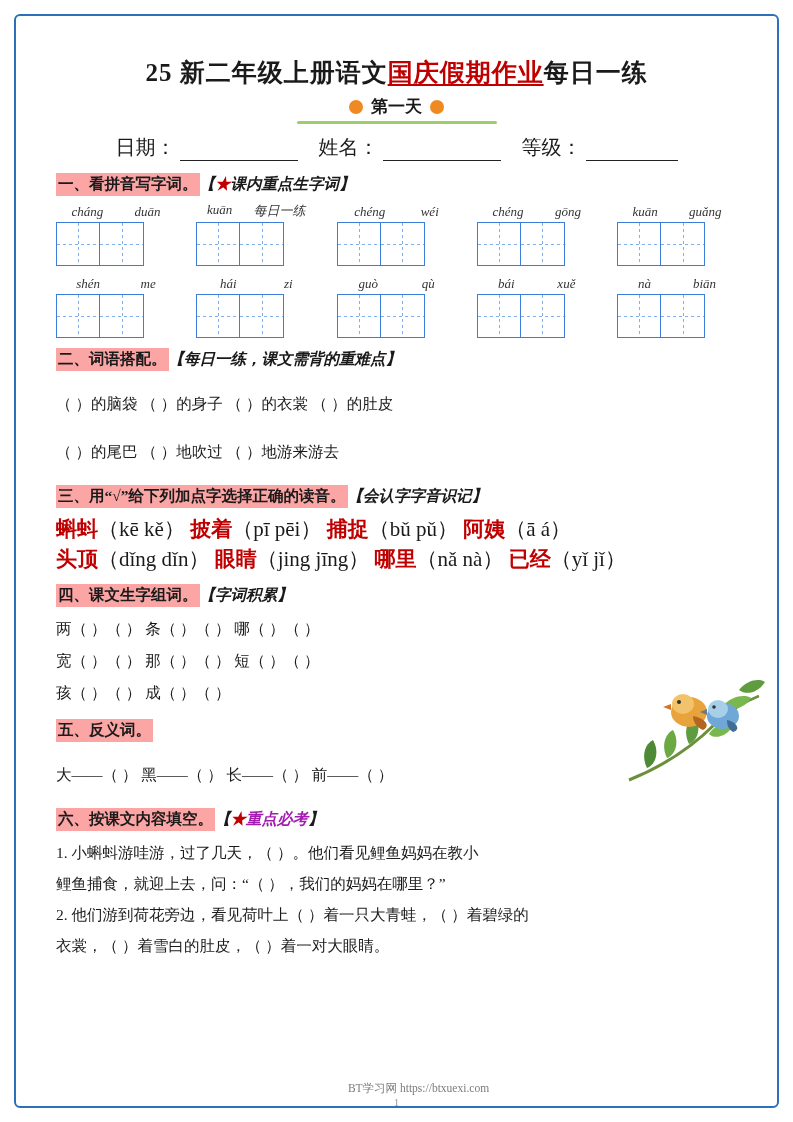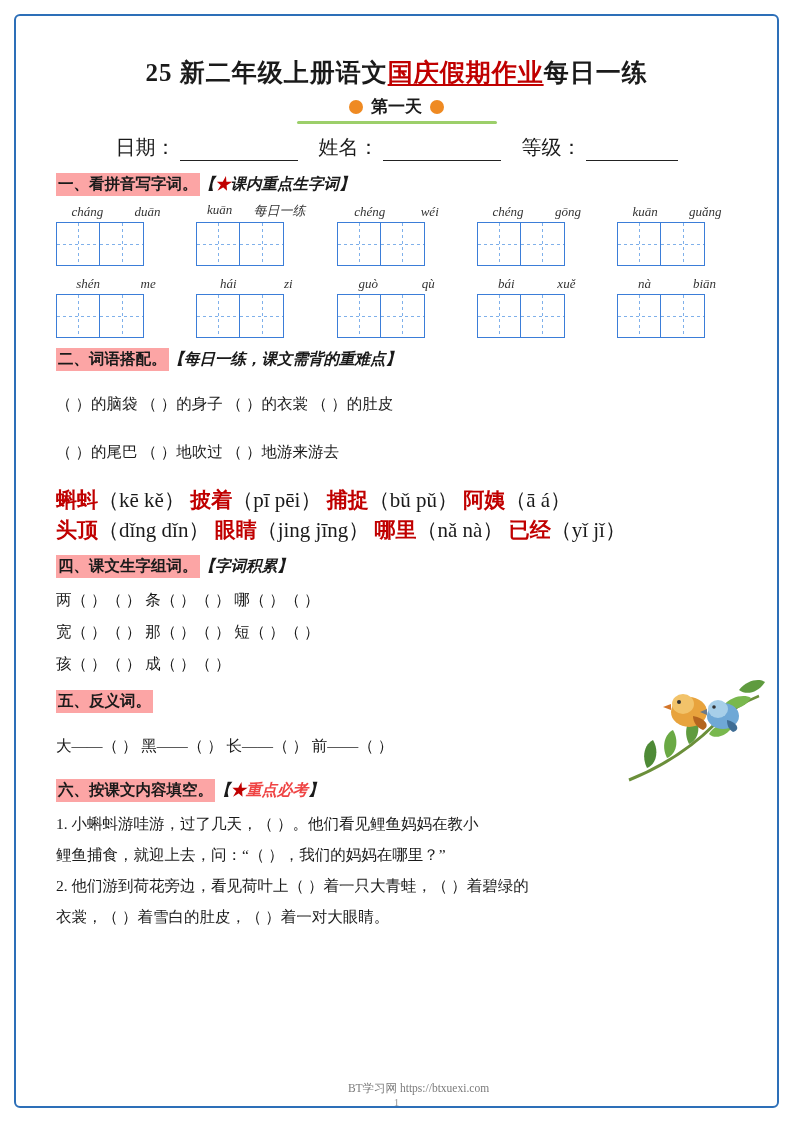--- a/index.html
+++ b/index.html
@@ -20,21 +20,21 @@
 
   .meta{display:flex;justify-content:center;gap:21px;font-size:20px;margin:10px 0 12px 0;}
   .meta .field{display:flex;align-items:flex-end;}
   .meta .lbl{white-space:nowrap;}
   .meta .blank{display:inline-block;border-bottom:1px solid #222;width:118px;height:15px;margin-left:4px;}
   .meta .blank.short{width:92px;}
 
   .sec-head{font-size:15.5px;font-weight:bold;margin:10px 0 6px 0;display:flex;align-items:center;flex-wrap:wrap;}
   .sec-head .hlbg{background:#fca5a5;padding:1px 2px;}
   .sec-head .star{color:#c00000;}
-  .sec-head .red{color:#ef4444;}
+  .sec-head .red{color:#a21caf;}
   .sec-head .note{font-weight:bold;font-style:italic;}
 
   
   .pinyin-row{display:flex;justify-content:space-between;margin:4px 0 10px 0;align-items:flex-end;}
   .pin-item{width:120px;}
   .pin-text{display:flex;justify-content:space-around;font-size:13px;font-style:italic;color:#333;font-family:"Liberation Serif",serif;margin-bottom:2px;}
   .tianzi{display:flex;}
   .cell{position:relative;width:44px;height:44px;border:1px solid #3b7dd8;box-sizing:border-box;}
   .cell + .cell{border-left:none;}
   .cell:before,.cell:after{content:"";position:absolute;background-image:linear-gradient(to right,#7fb0ea 50%,rgba(255,255,255,0) 0%);}
@@ -199,20 +199,24 @@
       </div>
     </div>
 
     <div class="sec-head">
       <span class="hlbg">二、词语搭配。</span>
       <span class="note">【每日一练，课文需背的重难点】</span>
     </div>
     <div class="line">（       ）的脑袋       （        ）的身子 （      ）的衣裳     （       ）的肚皮</div>
     <div class="line">（       ）的尾巴     （        ）地吹过      （       ）地游来游去</div>
 
+    <div class="sec-head">
+      <span class="hlbg">三、用“√”给下列加点字选择正确的读音。</span>
+      <span class="note">【会认字字音识记】</span>
+    </div>
     <div class="readings">
       <div>
         <span class="w">蝌蚪</span><span>（kē  kě）</span><span class="sp"></span>
         <span class="w">披着</span><span>（pī  pēi）</span><span class="sp"></span>
         <span class="w">捕捉</span><span>（bǔ  pǔ）</span><span class="sp"></span>
         <span class="w">阿姨</span><span>（ā   á）</span>
       </div>
       <div>
         <span class="w">头顶</span><span>（dǐng dǐn）</span><span class="sp"></span>
         <span class="w">眼睛</span><span>（jing jīng）</span><span class="sp"></span>

